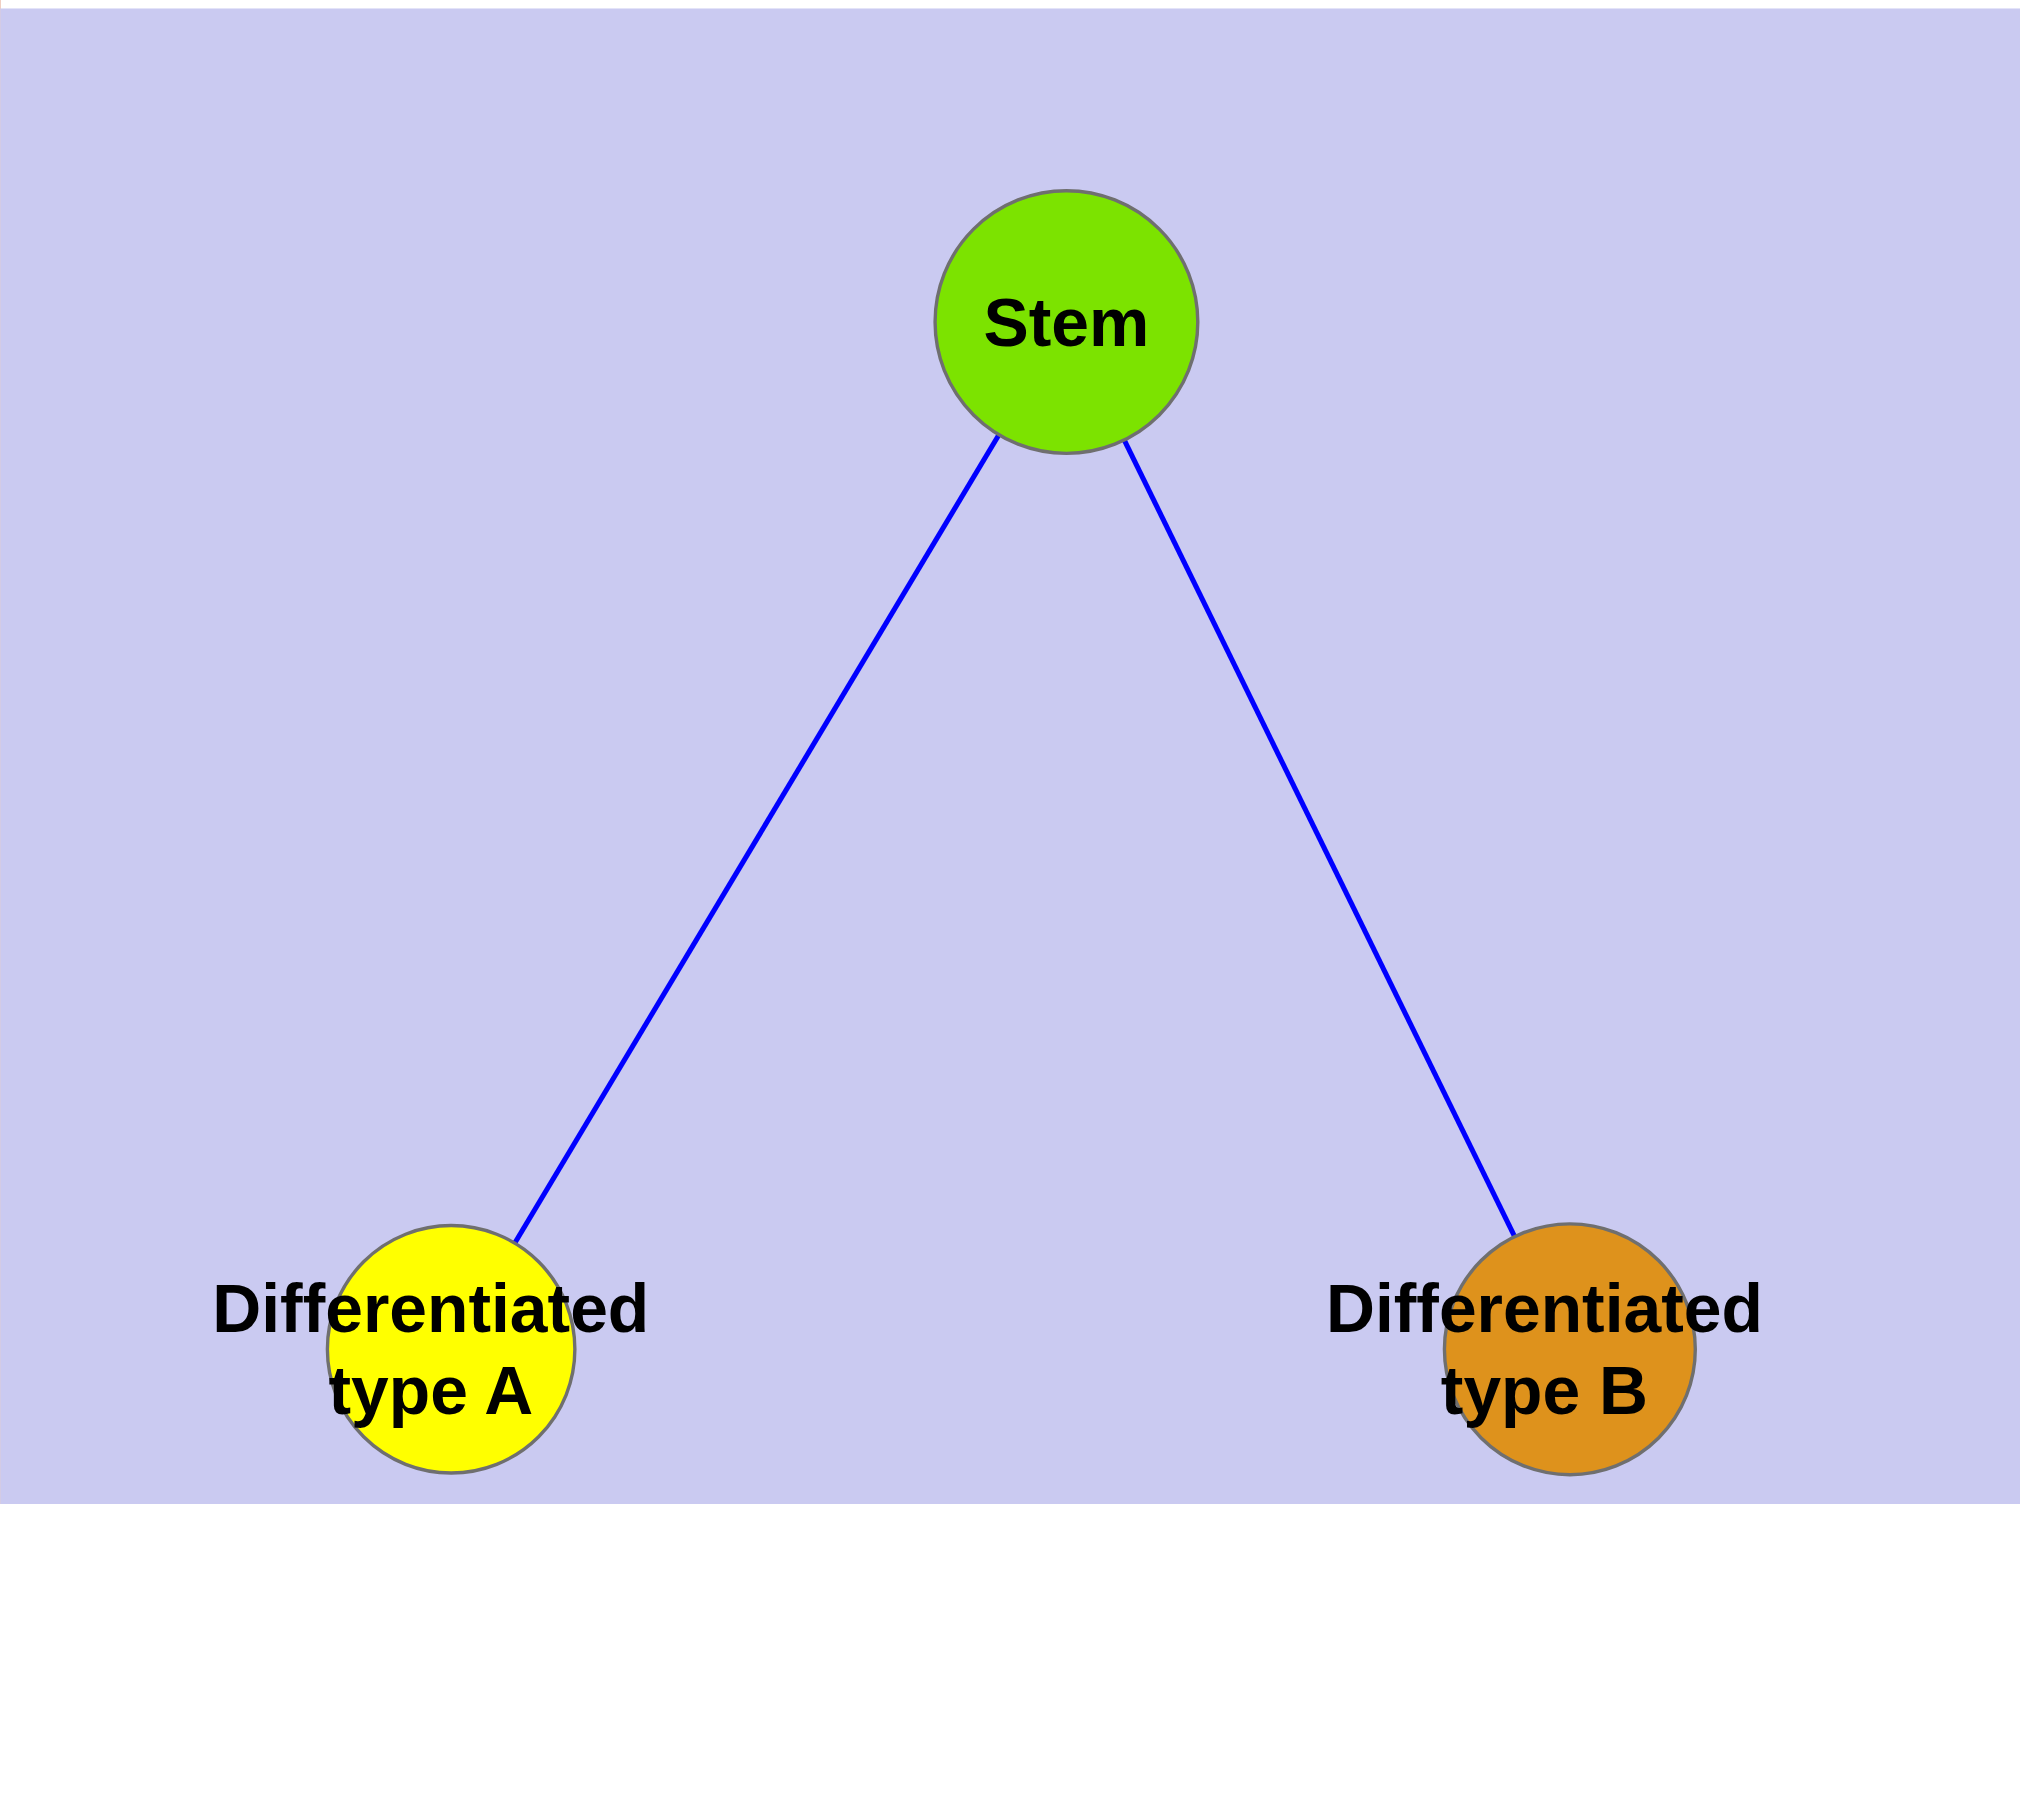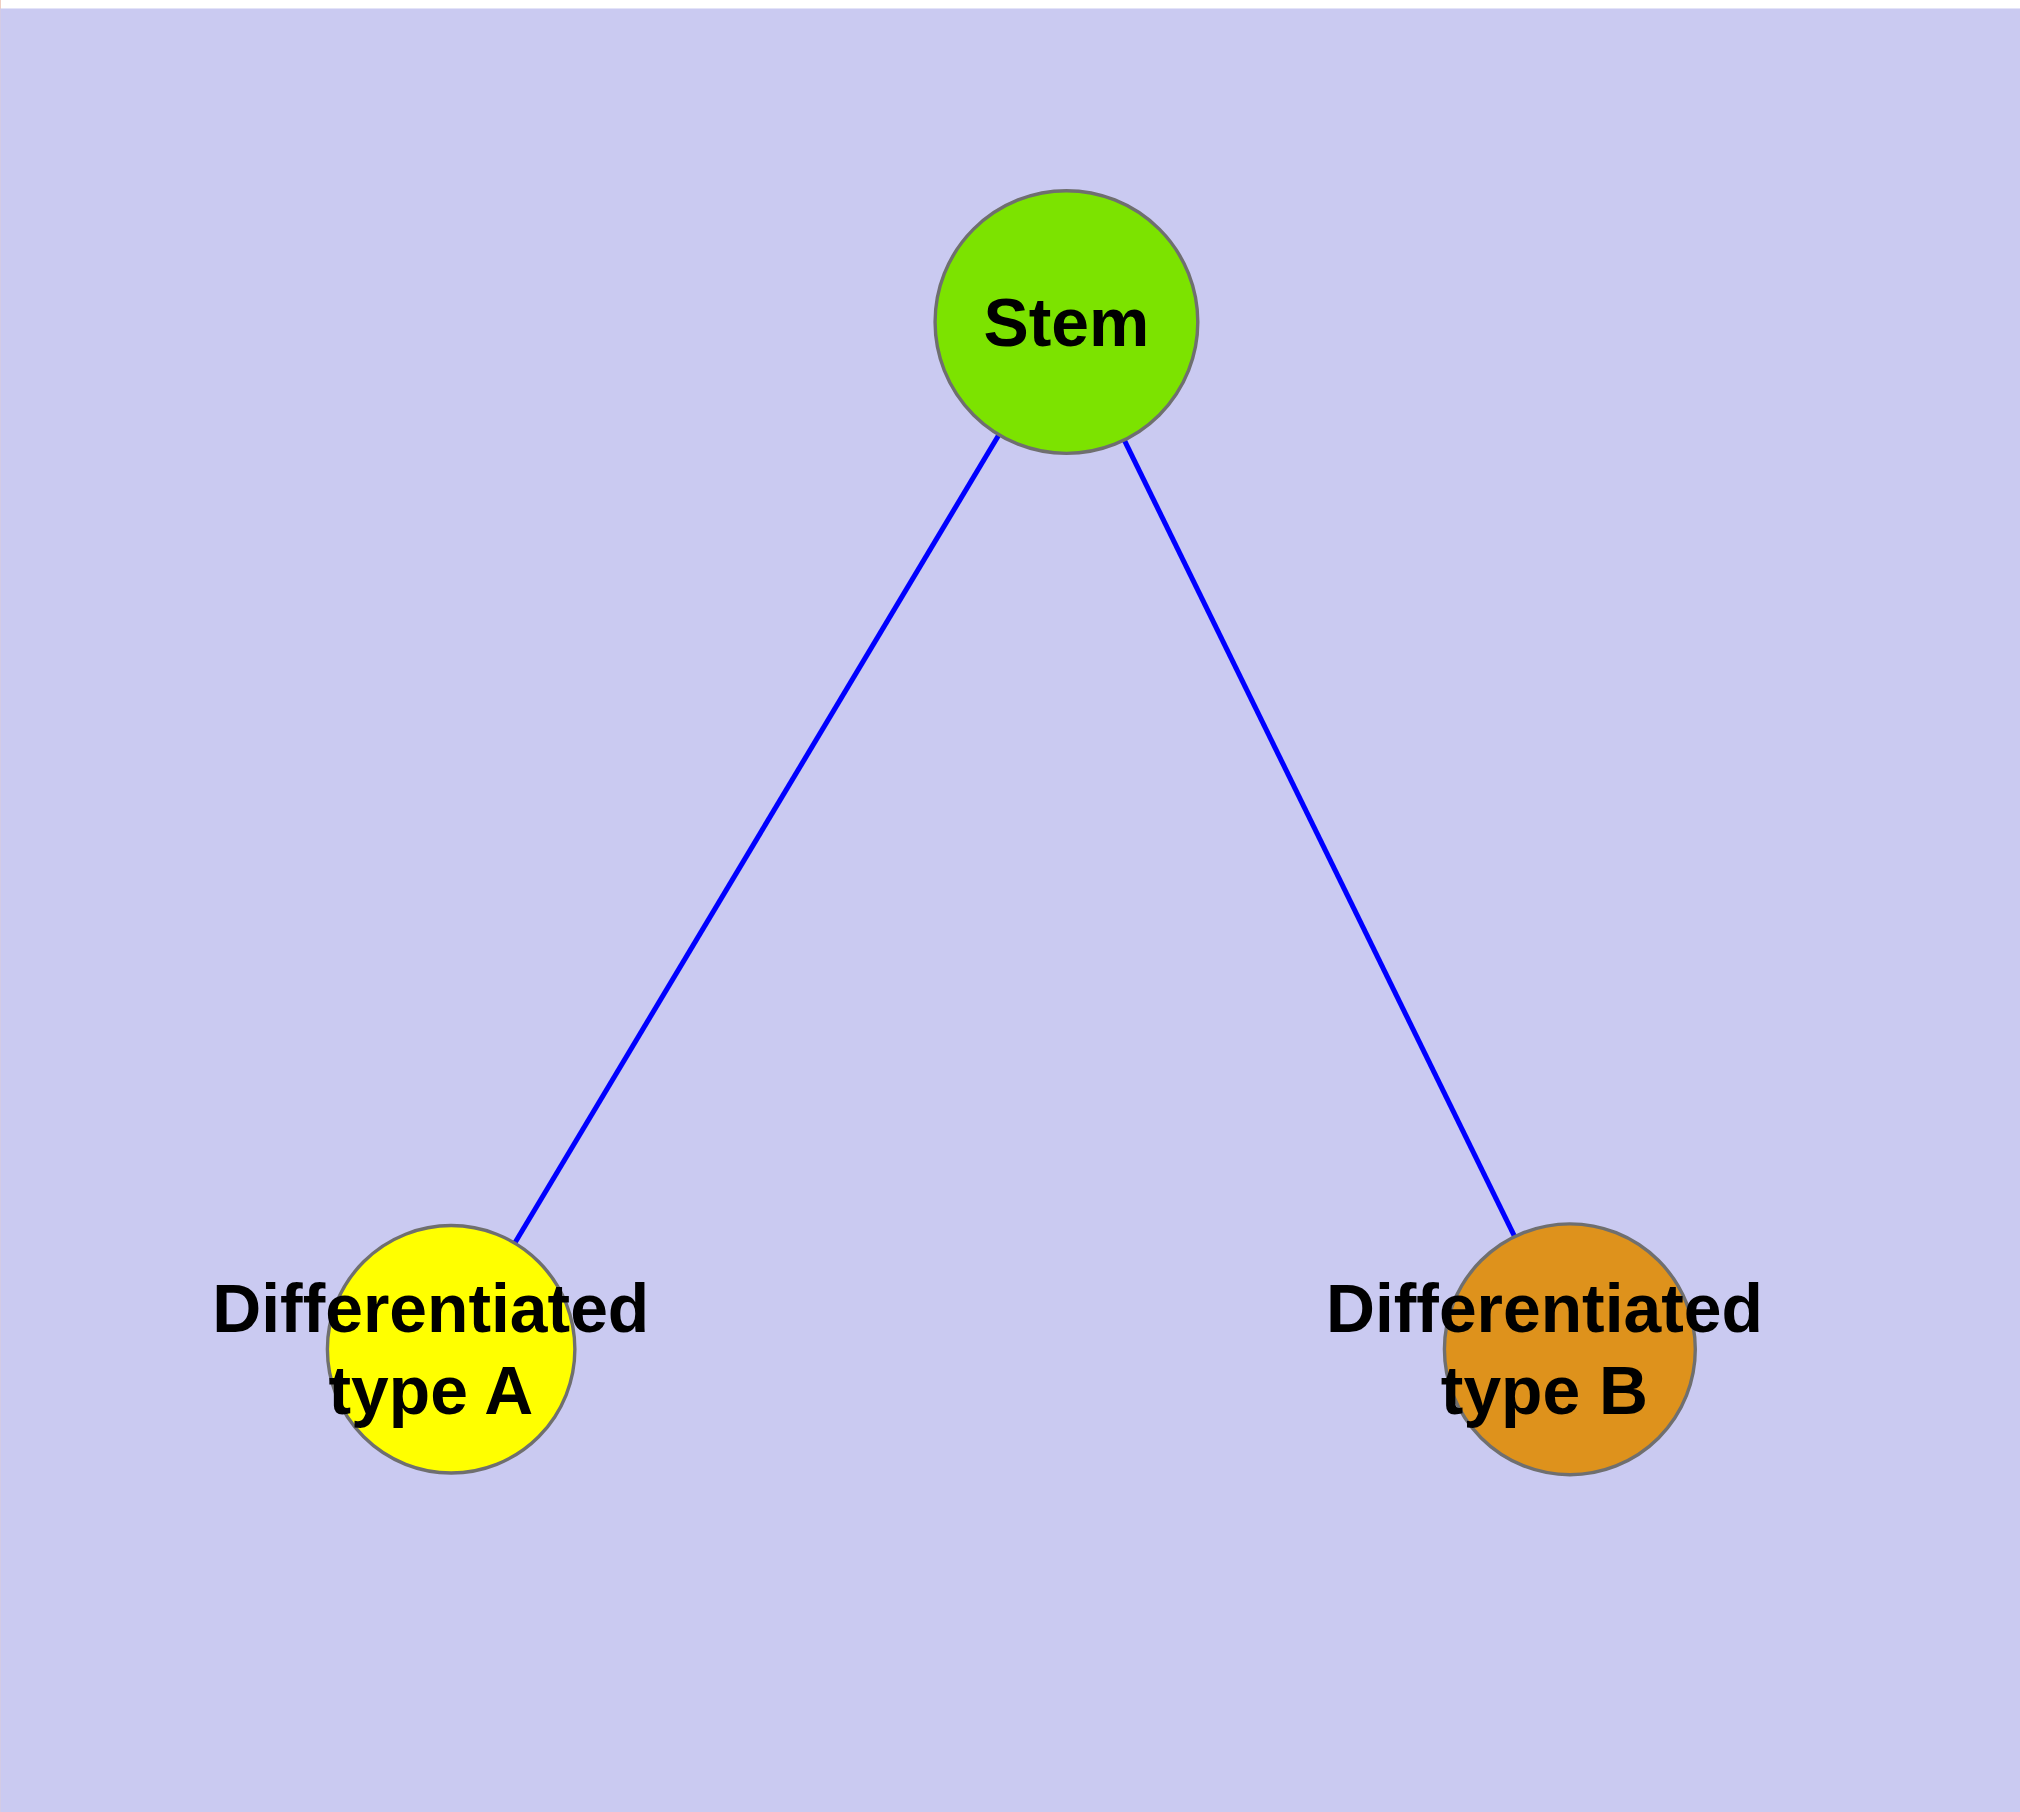--- a/index.html
+++ b/index.html
@@ -1,20 +1,20 @@
 <!DOCTYPE html>
 <html style="font-size:13.6px"><head>
 <meta charset="utf-8">
 <style>
   html, body { margin: 0; padding: 0; }
   body { background: #ffffff; font-family: "Liberation Sans", sans-serif; }
   .stage {
     position: relative;
     width: 2021px;
-    height: 1812px;
+    height: 1504px;
     background: #c2410c;
     overflow: hidden;
   }
   .stage svg { position: absolute; left: 0; top: 0; display: block; }
   .node-label {
     font-family: "Liberation Sans", "DejaVu Sans", sans-serif;
     font-weight: 700;
     font-size: 80px;
   }
 </style>

